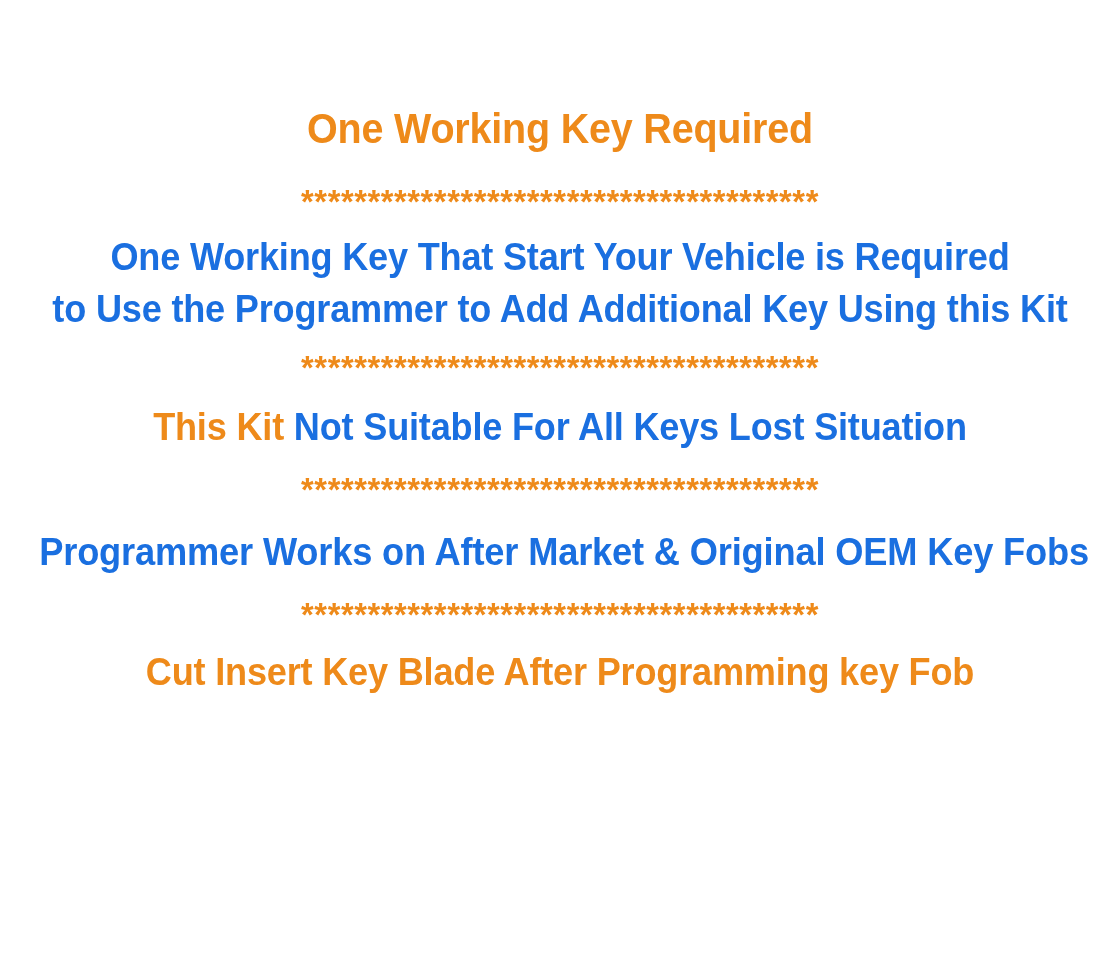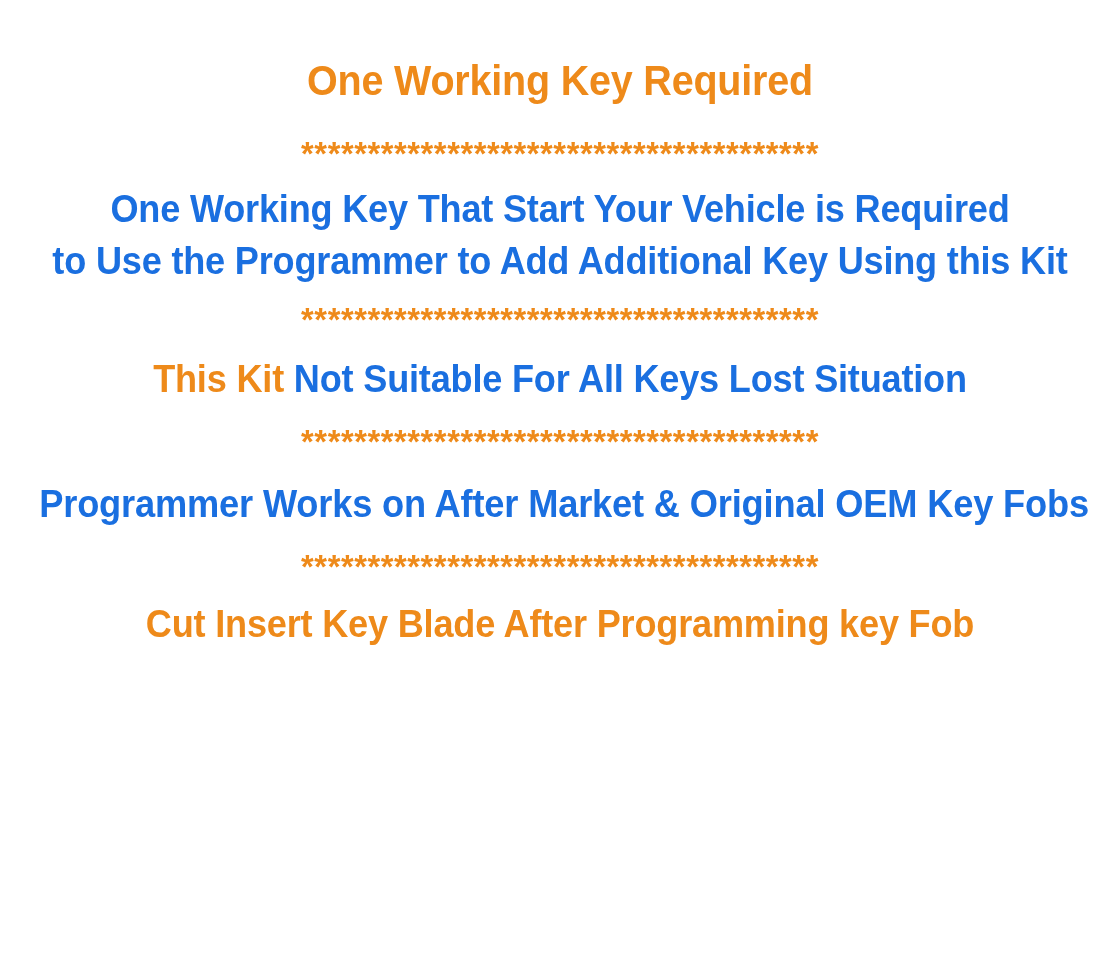--- a/index.html
+++ b/index.html
@@ -11,21 +11,21 @@
     height: 956px;
     background: #ffffff;
     font-family: "Liberation Sans", "DejaVu Sans", sans-serif;
     overflow: hidden;
   }
 
   #card {
     width: 1120px;
     height: 956px;
     box-sizing: border-box;
-    padding-top: 60px;
+    padding-top: 108px;
     display: flex;
     flex-direction: column;
     align-items: center;
     background: #ffffff;
   }
 
   .line {
     width: 100%;
     text-align: center;
     font-weight: bold;

